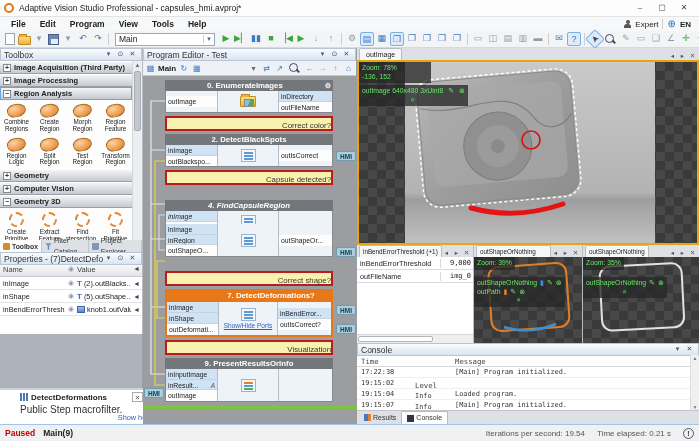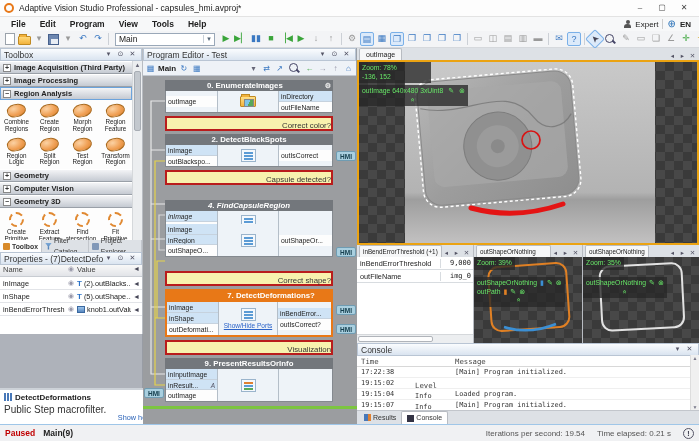--- a/index.html
+++ b/index.html
@@ -71,21 +71,21 @@
   .prop-row { display:flex; height:13px; align-items:center; border-bottom:1px solid #e2e4e8; font-size:7.3px; }
   .pc-name { flex:1.15; padding-left:3px; overflow:hidden; white-space:nowrap; }
   .pc-eye { width:12px; text-align:center; color:#99a; font-size:7px; }
   .pc-val { flex:1; overflow:hidden; white-space:nowrap; display:flex; align-items:center; gap:2px; }
   .pc-plug { width:11px; text-align:center; color:#445; font-size:7px; }
   .t-ico { color:#2a72c8; font-weight:bold; font-size:8px; flex:none; }
   .knob-ico { width:8px; height:7px; background:linear-gradient(#9cc4ea,#5888c0); border:1px solid #3a68a0; flex:none; }
   .left-gray { position:absolute; left:0; top:334px; width:143px; height:54px; background:#aeb2ba; border-right:1px solid #989ca4; }
 
   
-  .helpbox { position:absolute; left:0; top:388px; width:164px; height:36px; background:#fff; border-top:2px solid #cdd2d8; border-right:1px solid #b8bcc2; padding:2px 4px; }
+  .helpbox { position:absolute; left:0; top:388px; width:164px; height:36px; background:#fff; border-top:2px solid #cdd2d8; border-right:1px solid #b8bcc2; padding:2px 20px; }
   .hb-head { display:flex; align-items:center; gap:3px; }
   .hb-ico { width:8px; height:8px; background:repeating-linear-gradient(90deg,#4878b8 0 2px,#fff 2px 3px); flex:none; }
   .hb-title { font-weight:bold; font-size:8px; }
   .hb-close { margin-left:auto; width:11px; height:10px; border:1px solid #aaa; text-align:center; line-height:9px; font-size:6.5px; color:#555; }
   .hb-desc { font-size:10px; color:#333; margin-top:2px; }
   .hb-link { position:absolute; right:5px; bottom:2px; font-size:7.3px; color:#2a62b8; }
 
   
   .prog { position:absolute; left:143px; top:48px; width:214px; height:376px; background:#f0f2f5; border-right:1px solid #9aa0a8; }
   .prog-tabstrip { height:15px; background:#eef2f7; border-bottom:1px solid #c2c8d0; display:flex; align-items:center; padding:0 2px; gap:2px; }

